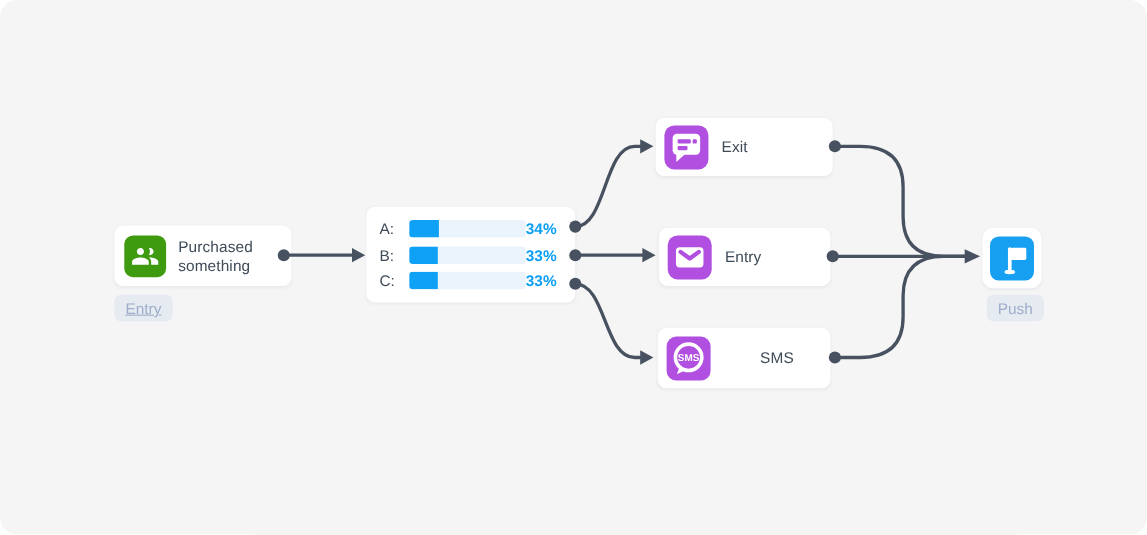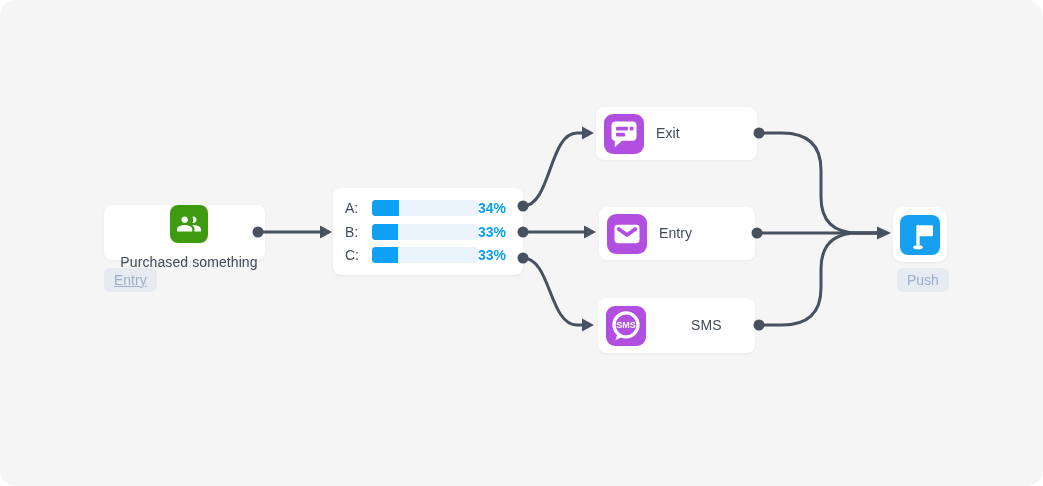--- a/index.html
+++ b/index.html
@@ -20,21 +20,21 @@
   .node-label {
     font-size:14px; font-weight:500; color:var(--text-dark,#3f4b59);
     line-height:17px; letter-spacing:0.1px;
   }
   .badge {
     position:absolute; height:24px; line-height:24px; padding:0 10px;
     background:var(--badge-bg,#e6eaf1); color:var(--badge-text,#9daecb);
     font-size:14px; font-weight:500; border-radius:6px;
   }
   
-  .entry-node { left:104px; top:205px; width:161px; height:55px; padding-left:9px; gap:11px;flex-direction:column; }
+  .entry-node { left:104px; top:205px; width:161px; height:55px; padding-left:9px; gap:11px; }
   .entry-node .icon-tile { width:38px; height:38px; background:var(--entry-green,#3e9b0f); border-radius:8px; }
   
   .split-node { left:333px; top:188px; width:190px; height:87px; flex-direction:column; justify-content:space-evenly; align-items:stretch; padding:5px 0; }
   .split-row { display:flex; align-items:center; padding-left:12px; }
   .split-letter { width:20px; font-size:14px; font-weight:500; color:var(--text-dark,#3f4b59); }
   .bar-track { width:109px; height:16px; background:var(--bar-track,#ebf4fc); border-radius:3px; margin-left:7px; overflow:hidden; }
   .bar-fill { height:100%; background:var(--bar-fill,#0fa1f5); border-radius:3px 0 0 3px; }
   .split-pct { flex:1; text-align:center; padding-right:17px; font-size:14px; font-weight:700; color:var(--pct-text,#0a9ff5); }
   
   .channel-node { padding-left:8px; gap:12px; }

